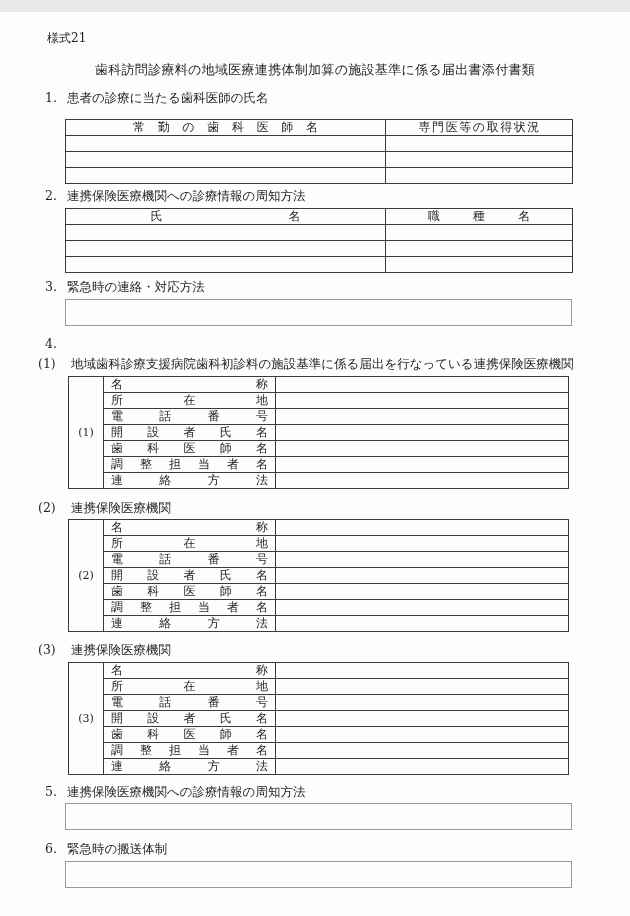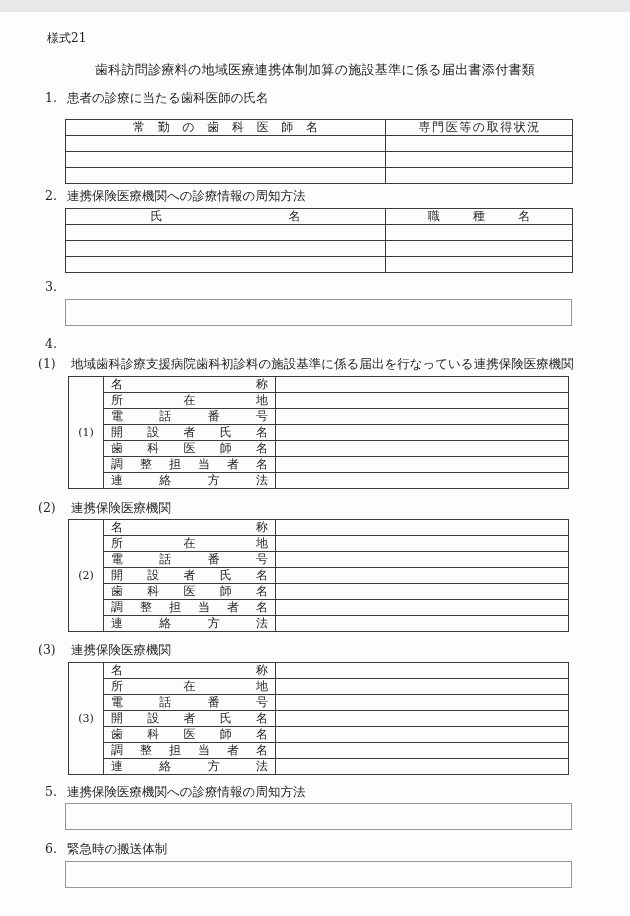--- a/index.html
+++ b/index.html
@@ -182,20 +182,21 @@
         </tr>
       <tr>
           <td></td>
           <td></td>
         </tr>
     </tbody>
   </table>
 
   <div class="abs heading" style="top:267px">
     <span class="num">3.</span>
+    <span>緊急時の連絡・対応方法</span>
   </div>
   <div class="fill-box" style="top:287px"></div>
 
   <div class="abs heading" style="top:324px">
     <span class="num">4.</span>
   </div>
 
   <div class="abs sub-heading" style="top:344px">
     <span class="num">(1)</span>
     <span>地域歯科診療支援病院歯科初診料の施設基準に係る届出を行なっている連携保険医療機関</span>

